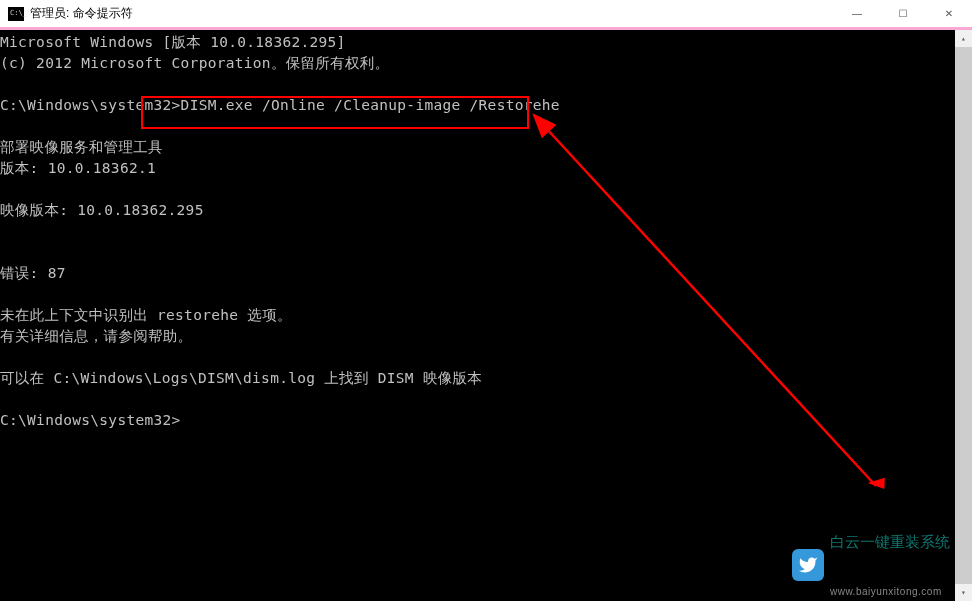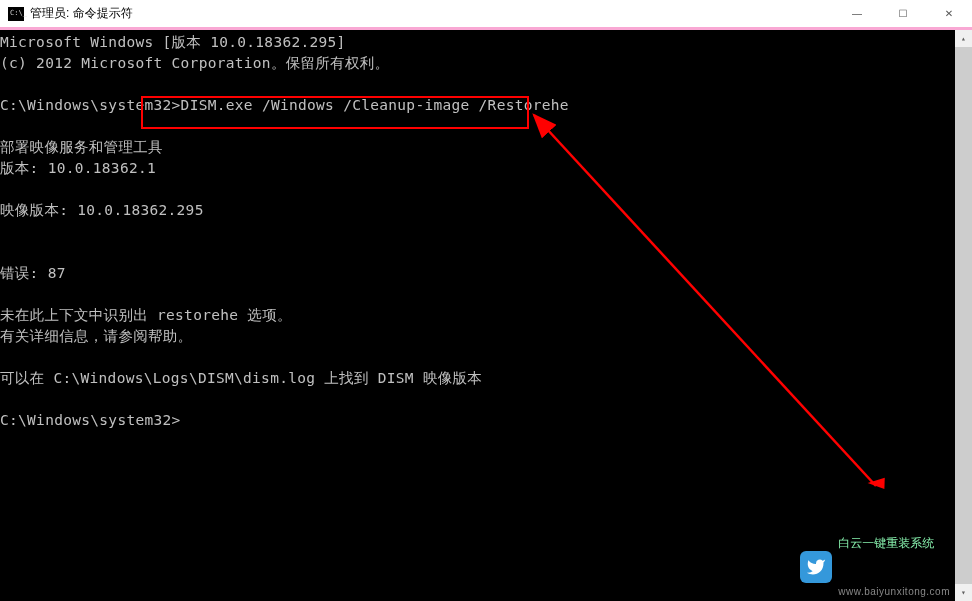--- a/index.html
+++ b/index.html
@@ -152,22 +152,22 @@
       height: 20px;
     }
     
     .watermark-text {
       display: flex;
       flex-direction: column;
       line-height: 1.1;
     }
     
     .watermark-title {
-      color: #86efac;
-      font-size: 12px;
+      color: #0f766e;
+      font-size: 15px;
       font-family: "Microsoft YaHei", sans-serif;
       font-weight: normal;
     }
     
     .watermark-url {
       color: #888;
       font-size: 10px;
       font-family: Arial, sans-serif;
       letter-spacing: 0.5px;
       margin-top: 36px;
@@ -190,21 +190,21 @@
     <div class="titlebar-btn">—</div>
     <div class="titlebar-btn">☐</div>
     <div class="titlebar-btn">✕</div>
   </div>
 </div>
 
 <div class="terminal-area">
   <div class="terminal-content"><span>Microsoft Windows [版本 10.0.18362.295]</span>
 <span>(c) 2012 Microsoft Corporation。保留所有权利。</span>
 <span></span>
-<span>C:\Windows\system32&gt;</span><span>DISM.exe /Windows /Cleanup-image /Restorehe</span>
+<span>C:\Windows\system32&gt;</span><span>DISM.exe /Online /Cleanup-image /Restorehe</span>
 <span></span>
 <span>部署映像服务和管理工具</span>
 <span>版本: 10.0.18362.1</span>
 <span></span>
 <span>映像版本: 10.0.18362.295</span>
 <span></span>
 <span></span>
 <span>错误: 87</span>
 <span></span>
 <span>未在此上下文中识别出 restorehe 选项。</span>

